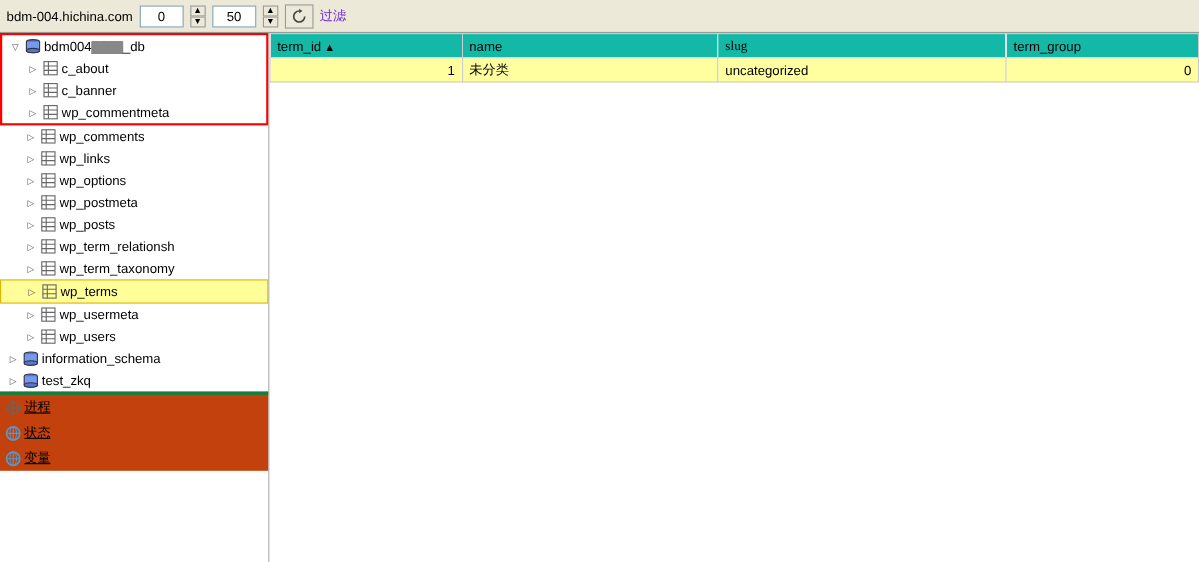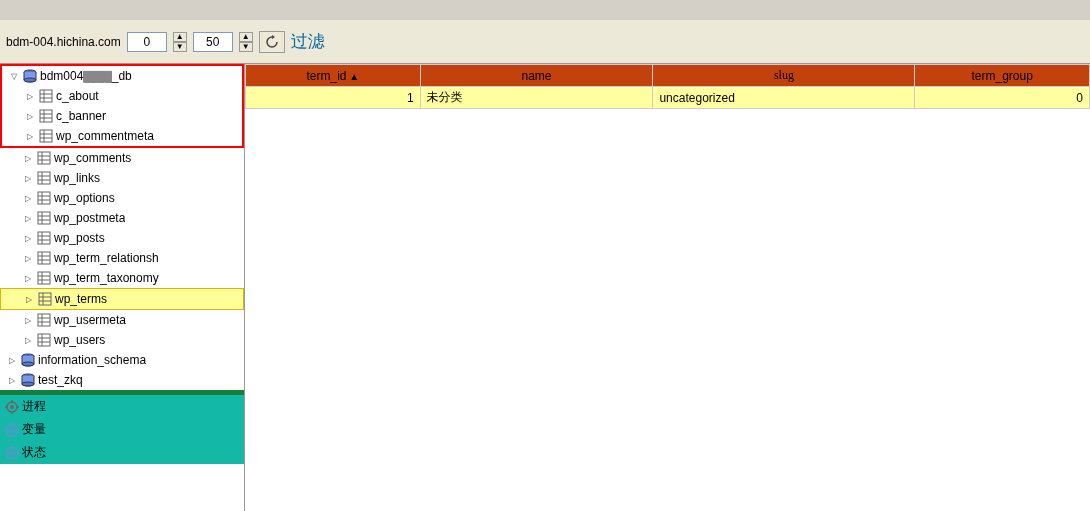--- a/index.html
+++ b/index.html
@@ -13,22 +13,21 @@
     }
 
     
     .toolbar {
       display: flex;
       align-items: center;
       background: #ece9d8;
       border-bottom: 1px solid #999;
       padding: 3px 6px;
       gap: 6px;
-      height: 44px;
-      margin-top: 20px;
+      height: 30px;
     }
     .toolbar-server {
       font-size: 12px;
       color: #000;
     }
     .toolbar-input {
       width: 40px;
       height: 20px;
       border: 1px solid #7f9db9;
       background: #fff;
@@ -58,22 +57,22 @@
       height: 22px;
       border: 1px solid #999;
       background: #ece9d8;
       display: flex;
       align-items: center;
       justify-content: center;
       cursor: pointer;
       font-size: 14px;
     }
     .toolbar-filter {
-      font-size: 17px;
-      color: #0369a1;
+      font-size: 12px;
+      color: #6d28d9;
       text-align: center;
     }
 
     
     .main-area {
       display: flex;
       height: calc(511px - 28px);
     }
 
     
@@ -146,24 +145,24 @@
       flex-direction: column;
     }
 
     
     .data-table {
       width: 100%;
       border-collapse: collapse;
       table-layout: fixed;
     }
     .data-table th {
-      background: #c2410c;
+      background: #14b8a6;
       border: 1px solid #ccc;
       padding: 3px 6px;
-      text-align: center;
+      text-align: left;
       font-weight: normal;
       font-size: 12px;
       cursor: pointer;
       user-select: none;
       position: relative;
     }
     .data-table th.sorted::after {
       content: ' ▲';
       font-size: 10px;
     }
@@ -175,22 +174,23 @@
     }
     .data-table td.term-id {
       text-align: right;
     }
     .data-table tr.data-row td {
       background: #ffffa0;
     }
 
     
     .sidebar-special {
-      background: #14b8a6;
-      border-top: 5px solid #15803d;
+      background: #c2410c;
+      border-top: 3px solid #15803d;
+      text-decoration: underline;
     }
 
     .special-item {
       display: flex;
       align-items: center;
       padding: 3px 4px;
       cursor: pointer;
     }
 
     
@@ -451,33 +451,33 @@
 
       <div class="special-item">
         <span class="tree-icon">
           <svg width="16" height="16" viewBox="0 0 16 16">
             <circle cx="8" cy="8" r="6" fill="none" stroke="#5599cc" stroke-width="1.5"></circle>
             <ellipse cx="8" cy="8" rx="3" ry="6" fill="none" stroke="#5599cc" stroke-width="1"></ellipse>
             <line x1="2" y1="8" x2="14" y2="8" stroke="#5599cc"></line>
             <line x1="8" y1="2" x2="8" y2="14" stroke="#5599cc"></line>
           </svg>
         </span>
-        <span class="tree-label">变量</span>
+        <span class="tree-label">状态</span>
       </div>
 
       <div class="special-item">
         <span class="tree-icon">
           <svg width="16" height="16" viewBox="0 0 16 16">
             <circle cx="8" cy="8" r="6" fill="none" stroke="#5599cc" stroke-width="1.5"></circle>
             <ellipse cx="8" cy="8" rx="3" ry="6" fill="none" stroke="#5599cc" stroke-width="1"></ellipse>
             <line x1="2" y1="8" x2="14" y2="8" stroke="#5599cc"></line>
             <line x1="8" y1="2" x2="8" y2="14" stroke="#5599cc"></line>
           </svg>
         </span>
-        <span class="tree-label">状态</span>
+        <span class="tree-label">变量</span>
       </div>
     </div>
   </div>
 
   <div class="content-panel">
     <table class="data-table">
       <thead>
         <tr>
           <th class="sorted" style="width:120px;">term_id</th>
           <th style="width:160px;margin-left:36px;">name</th>

